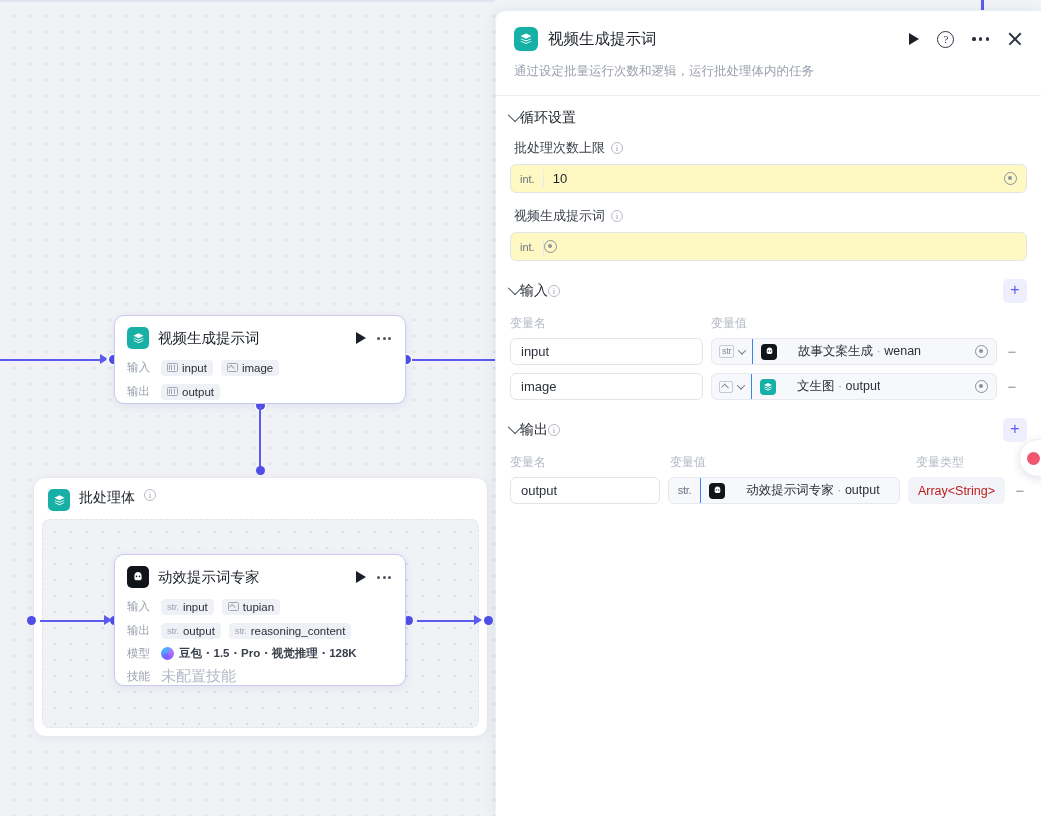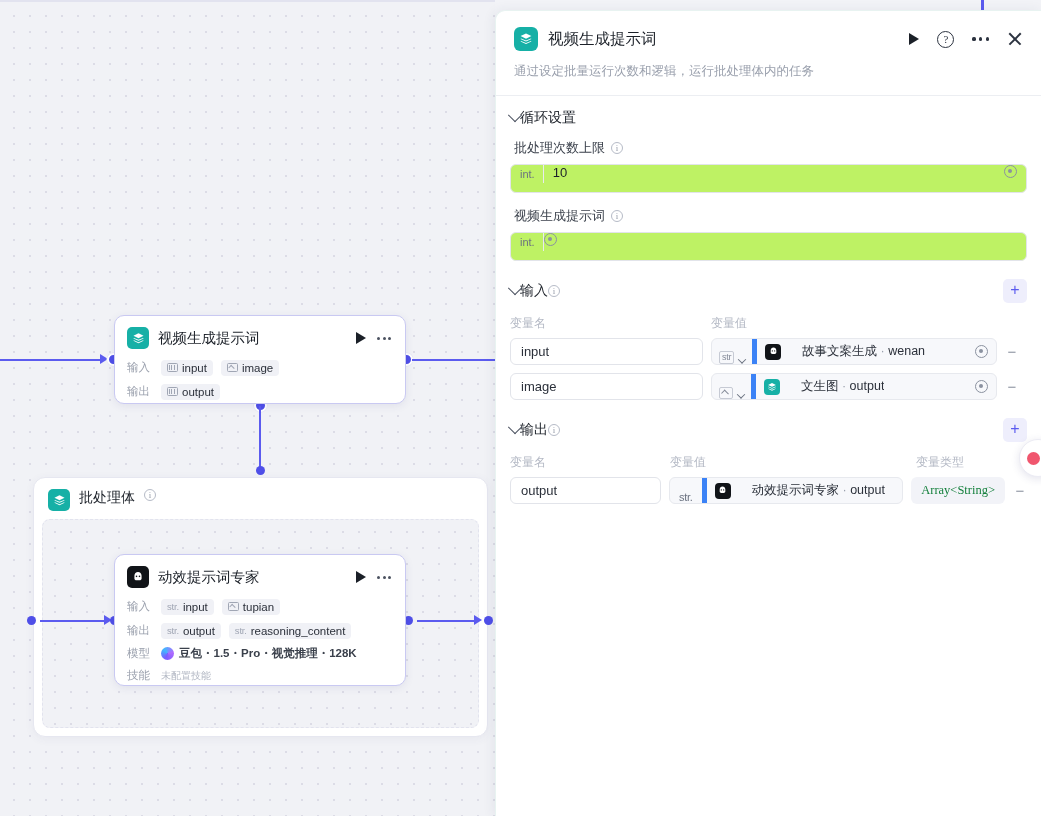--- a/index.html
+++ b/index.html
@@ -83,21 +83,21 @@
     transform: rotate(45deg);
   }
   .tag .tglyph.arr::after {
     content: ""; left: 1px; top: 1px; bottom: auto;
     width: 7px; height: 5px; border: none;
     background: repeating-linear-gradient(90deg,#a0a6b4 0 1px,transparent 1px 2.5px);
     transform: none;
   }
   .meta-row { display: flex; align-items: center; gap: 8px; margin-bottom: 5px; min-height: 17px; }
   .meta-val { font-size: 11.5px; color: #3a404b; display: flex; align-items: center; gap: 5px; font-weight: bold; }
-  .meta-muted { font-size: 10px; color: #b3b8c4; }
+  .meta-muted { font-size: 15px; color: #b3b8c4; }
   .dou-ic {
     width: 13px; height: 13px; border-radius: 50%;
     background: conic-gradient(from 200deg, #7a5cff, #3fb9ff, #b06bff, #7a5cff);
   }
 
   
   .batch {
     position: absolute; background: #fff; border-radius: 12px;
     border: 1.5px solid #e6e7f0; box-shadow: 0 2px 10px rgba(60,60,120,.06);
   }
@@ -173,22 +173,22 @@
   .sec-title { font-size: 14px; color: #1b2028; font-weight: 500; }
   .sec-spacer { flex: 1; }
   .add-btn {
     width: 24px; height: 24px; border-radius: 5px; background: #eeeefc;
     color: #5b5bef; font-size: 16px; line-height: 22px; text-align: center;
     cursor: pointer; flex: none;
   }
 
   .fld-label { font-size: 13px; color: #3a404b; margin: 0 0 7px 4px; display: flex; align-items: center; gap: 6px; }
   .input-wrap {
-    display: flex; height: 29px;
-    border: 1px solid #e2e4ea; border-radius: 6px; background: #bef264;
+    display: flex; align-items: center; height: 29px;
+    border: 1px solid #e2e4ea; border-radius: 6px; background: #fef9c3;
     margin-bottom: 14px; padding: 0 9px 0 0;
   }
   .in-type {
     font-size: 11px; color: #6b7280; padding: 0 8px 0 9px;
     border-right: 1px solid #e9eaf0; height: 18px; line-height: 18px; flex: none;
   }
   .in-val { flex: 1; font-size: 13px; color: #1b2028; padding-left: 9px; }
   .var-ic {
     width: 13px; height: 13px; border-radius: 50%; border: 1.4px solid #8b92a0;
     position: relative; flex: none;
@@ -204,22 +204,22 @@
   .vname {
     height: 27px; border: 1px solid #e2e4ea; border-radius: 6px;
     font-size: 13px; color: #2b303a; display: flex; align-items: center;
     padding: 0 10px; background: #fff;
   }
   .vval {
     height: 27px; border: 1px solid #e7e9ee; border-radius: 6px; background: #f7f8fb;
     display: flex; align-items: center; gap: 0; padding-right: 8px;
   }
   .vtype {
-    display: flex; align-items: flex-end; gap: 5px; padding: 0 7px;
-    border-right: 5px solid #3b82f6; height: 100%; flex: none;
+    display: flex; align-items: center; gap: 5px; padding: 0 7px;
+    border-right: 1px solid #3b82f6; height: 100%; flex: none;
   }
   .tbadge {
     font-size: 9px; color: #848a98; border: 1px solid #c6cad4; border-radius: 2px;
     padding: 0 2px; line-height: 11px; letter-spacing: -.3px;
   }
   .tbadge.img {
     display: inline-block; width: 14px; height: 12px; padding: 0; position: relative;
   }
   .tbadge.img::after {
     content: ""; position: absolute; left: 2px; bottom: 2px; width: 5px; height: 4px;
@@ -231,21 +231,21 @@
   }
   .vref { display: flex; align-items: center; gap: 21px; flex: 1; padding: 0 8px; min-width: 0; }
   .ref-ic { width: 16px; height: 16px; border-radius: 4px; flex: none; display: flex; align-items: center; justify-content: center; }
   .ref-ic.black { background: #111418; }
   .ref-ic.teal { background: #16b0a6; }
   .ref-txt { font-size: 12.5px; color: #2b303a; white-space: nowrap; overflow: hidden; text-overflow: ellipsis; }
   .ref-txt .dim { color: #9aa0ad; }
   .vtypebox {
     height: 27px; border-radius: 6px; background: #f2f3f8;
     display: flex; align-items: center; padding: 0 10px;
-    font-size: 12.5px; color: #15803d; flex: none; font-family: Liberation Serif, serif;
+    font-size: 12.5px; color: #b91c1c; flex: none;
   }
   .minus {
     width: 14px; flex: none; text-align: center; color: #8b92a0; font-size: 15px;
     line-height: 14px; cursor: pointer;
   }
 </style>
 </head>
 <body>
 
 <div id="app">

